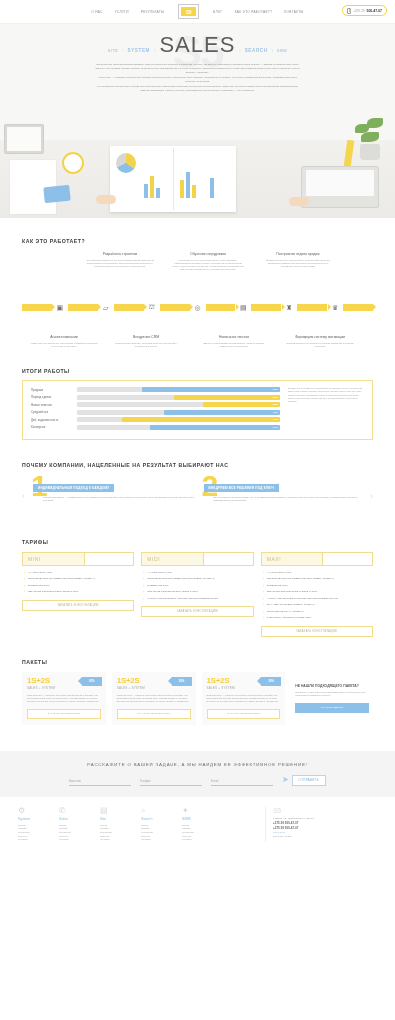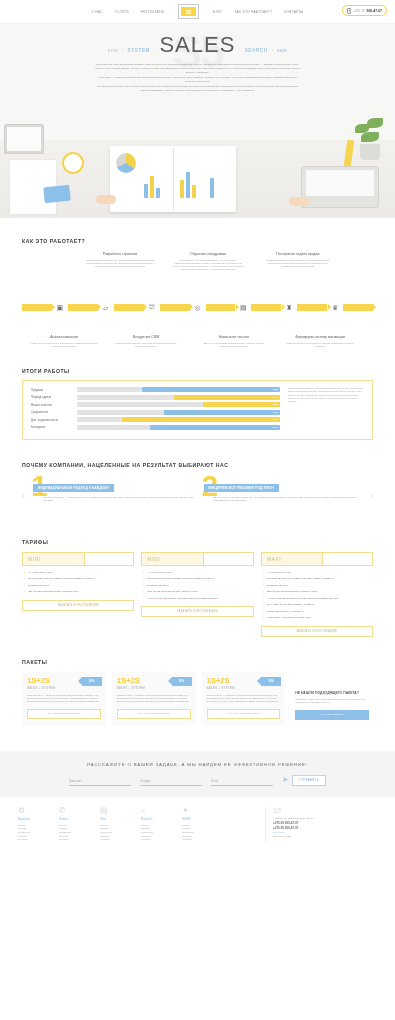--- a/index.html
+++ b/index.html
@@ -239,21 +239,21 @@
     content: "›"; position: absolute; left: 0; top: 0; color: #e8c84a; font-size: 3px;
   }
   .tar-btn {
     margin-top: 6px; height: 11px; border: 1px solid #f0dd8e; background: #ffffff;
     display: flex; align-items: center; justify-content: center;
     font-size: 2.6px; color: #b9ad74; letter-spacing: .3px; text-transform: uppercase;
   }
 
   
   .packs { padding-top: 22px; }
-  .pack-grid { display: flex; gap: 6px; margin-top: 7px; align-items: flex-end; }
+  .pack-grid { display: flex; gap: 6px; margin-top: 7px; align-items: center; }
   .pack-col {
     flex: 1; background: #fafafa; padding: 5px 5px 6px; position: relative;
   }
   .pack-title { font-size: 8px; font-weight: bold; color: #f5ce40; line-height: 1; letter-spacing: -.3px; }
   .pack-sub { font-size: 3px; color: #a6a6a6; margin-top: 1px; letter-spacing: .2px; }
   .pack-ribbon {
     position: absolute; right: 4px; top: 5px; width: 20px; height: 9px;
     background: #8cc0e8; color: #fff; font-size: 2.8px; font-weight: bold;
     display: flex; align-items: center; justify-content: center;
   }

